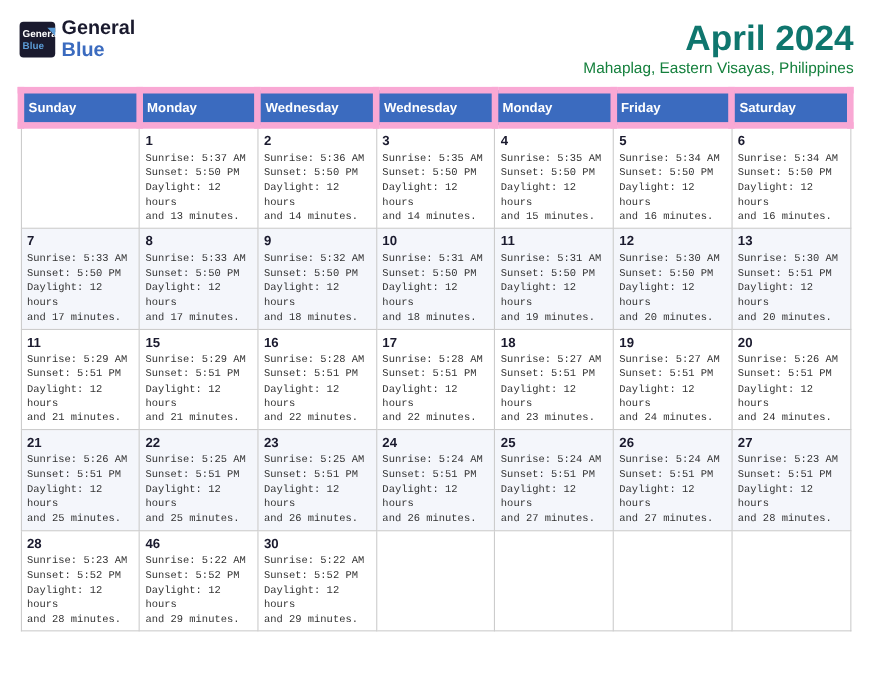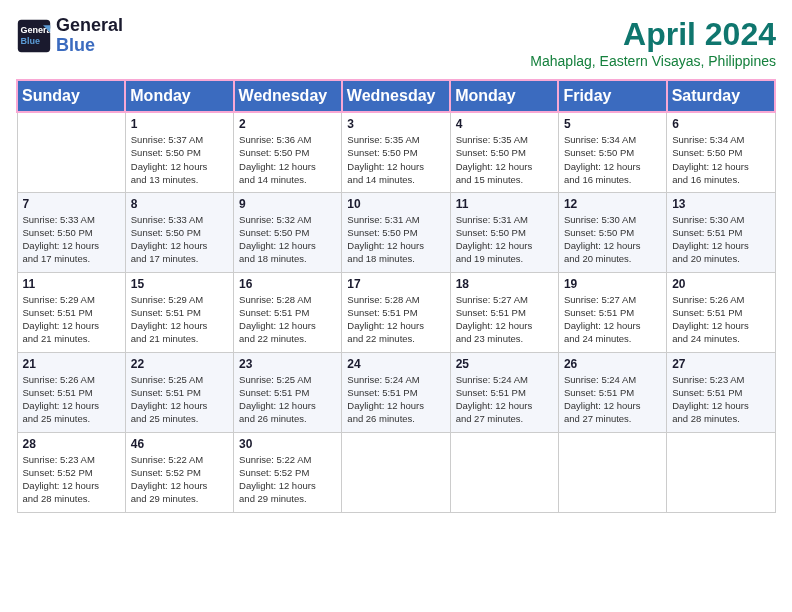--- a/index.html
+++ b/index.html
@@ -45,45 +45,46 @@
       color: #15803d;
     }
     table {
       width: 100%;
       border-collapse: collapse;
       table-layout: fixed;
     }
     th {
       background-color: #3b6bbf;
       color: #fff;
-      font-size: 16px;
+      font-size: 12px;
       font-weight: bold;
       padding: 6px 4px;
       text-align: left;
-      border: 2px solid #f9a8d4;
+      border: 6px solid #f9a8d4;
     }
     td {
       border: 1px solid #ccc;
       vertical-align: top;
       padding: 4px 5px;
       font-size: 10px;
       color: #333;
       height: 80px;
     }
     .day-number {
       font-size: 12px;
       font-weight: bold;
       color: #1a1a2e;
       display: block;
       margin-bottom: 2px;
     }
     .day-info {
       font-size: 9.5px;
       color: #333;
       line-height: 1.4;
+      font-family: Liberation Mono, monospace;
     }
     td.empty {
       background: #f9f9f9;
     }
     tr:nth-child(even) td {
       background-color: #f4f6fb;
     }
     tr:nth-child(odd) td {
       background-color: #ffffff;
     }

